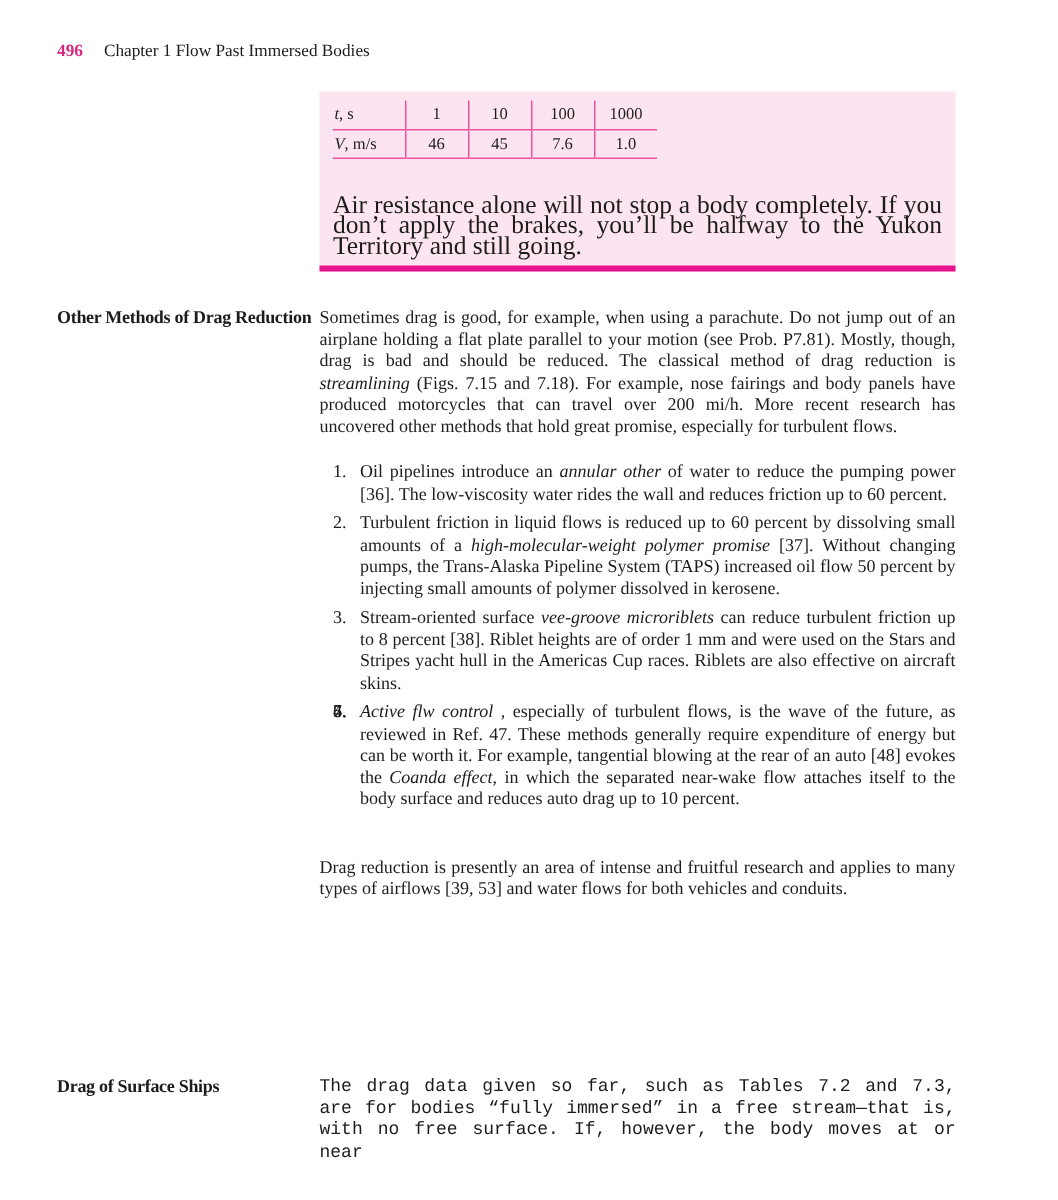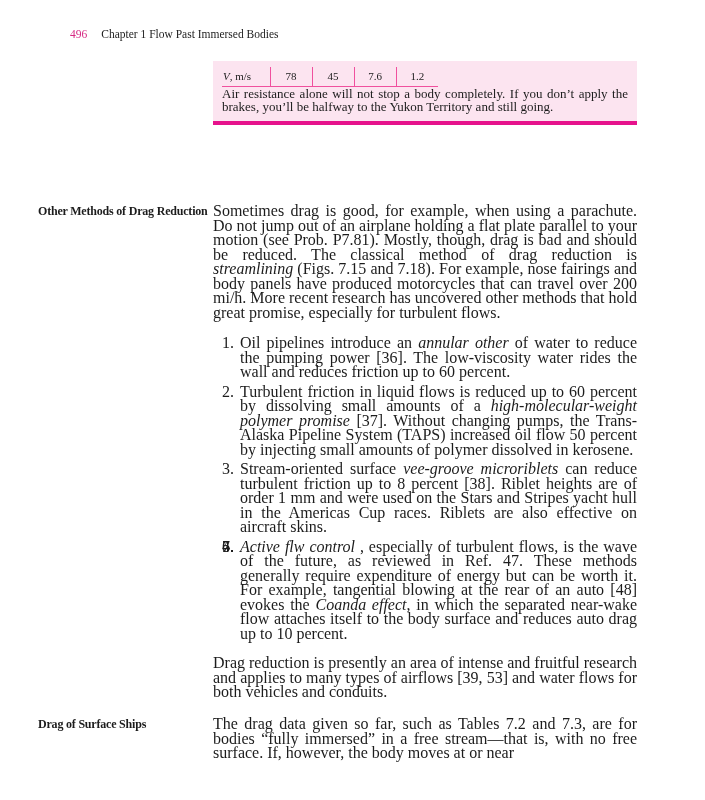--- a/index.html
+++ b/index.html
@@ -9,21 +9,21 @@
     color:#1c1c1c;
     position:relative;
     overflow:hidden;
   }
 
   
   .running-head {
     position:absolute; left:38px; top:28px;
     font-size:11.5px; white-space:nowrap;
   }
-  .page-num { color:#d62882; font-weight:normal; margin-right:14px;margin-left:32px; }
+  .page-num { color:#d62882; font-weight:bold; margin-right:14px; }
 
   
   .callout {
     position:absolute; left:213px; top:61px; width:424px;
     background:#fce4f0;
     border-bottom:4px solid #e6128c;
     padding:6px 9px 7px 9px;
   }
   table.mini-table {
     border-collapse:collapse;
@@ -31,71 +31,78 @@
   }
   table.mini-table td {
     height:19px;
     padding:0 6px;
     vertical-align:middle;
   }
   table.mini-table td.lbl { width:48px; text-align:left; padding-left:1px; }
   table.mini-table td.val { width:42px; text-align:center; border-left:1.5px solid #f0509e; }
   table.mini-table tr.rule td { border-bottom:1.5px solid #f0509e; }
   .callout-caption {
-    margin-top:0;
-    font-size:13px; line-height:13.5px;
+    margin-top:24px;
+    font-size:17px; line-height:13.5px;
     text-align:justify;
   }
 
   
   .side-heading {
     position:absolute; left:38px;
     width:174px;
     font-weight:bold; font-size:12px;
     letter-spacing:-0.2px;
     white-space:nowrap;
     line-height:14.5px;
   }
   .body-col {
     position:absolute; left:213px;
     width:424px;
-    font-size:16px; line-height:14.5px;
+    font-size:12px; line-height:14.5px;
     text-align:justify;
   }
   .sec1-heading { top:204px; }
   .sec1-body   { top:204px; }
   .sec2-heading { top:717px; }
-  .sec2-body   { top:717px; }
+  .sec2-body   { top:717px;font-family:Liberation Mono, monospace; }
 
   .num-list { margin-top:16px; list-style:none; }
   .num-list li {
     position:relative;
     padding-left:27px;
     margin-bottom:5px;
   }
   .num-list .item-num { position:absolute; left:9px; top:0; }
-  .closing-para { margin-top:15px; }
+  .closing-para { margin-top:31px; }
   i { font-style:italic; }
 </style>
 </head>
 <body>
 
 <div class="running-head">
   <span class="page-num">496</span><span>Chapter 1 Flow Past Immersed Bodies</span>
 </div>
 
 <div class="callout">
   <table class="mini-table">
     <tbody>
       <tr class="rule">
+        <td class="lbl"><i>t</i>, s</td>
+        <td class="val">1</td>
+        <td class="val">10</td>
+        <td class="val">100</td>
+        <td class="val">1000</td>
+      </tr>
+      <tr class="rule">
         <td class="lbl"><i>V</i>, m/s</td>
-        <td class="val">78</td>
+        <td class="val">46</td>
         <td class="val">45</td>
         <td class="val">7.6</td>
-        <td class="val">1.2</td>
+        <td class="val">1.0</td>
       </tr>
     </tbody>
   </table>
   <div class="callout-caption">Air resistance alone will not stop a body completely. If you don’t apply the brakes, you’ll be halfway to the Yukon Territory and still going.</div>
 </div>
 
 <div class="side-heading sec1-heading">Other Methods of Drag Reduction</div>
 
 <div class="body-col sec1-body">
   <p>Sometimes drag is good, for example, when using a parachute. Do not jump out of an airplane holding a flat plate parallel to your motion (see Prob. P7.81). Mostly, though, drag is bad and should be reduced. The classical method of drag reduction is <i>streamlining</i> (Figs. 7.15 and 7.18). For example, nose fairings and body panels have produced motorcycles that can travel over 200 mi/h. More recent research has uncovered other methods that hold great promise, especially for turbulent flows.</p>

